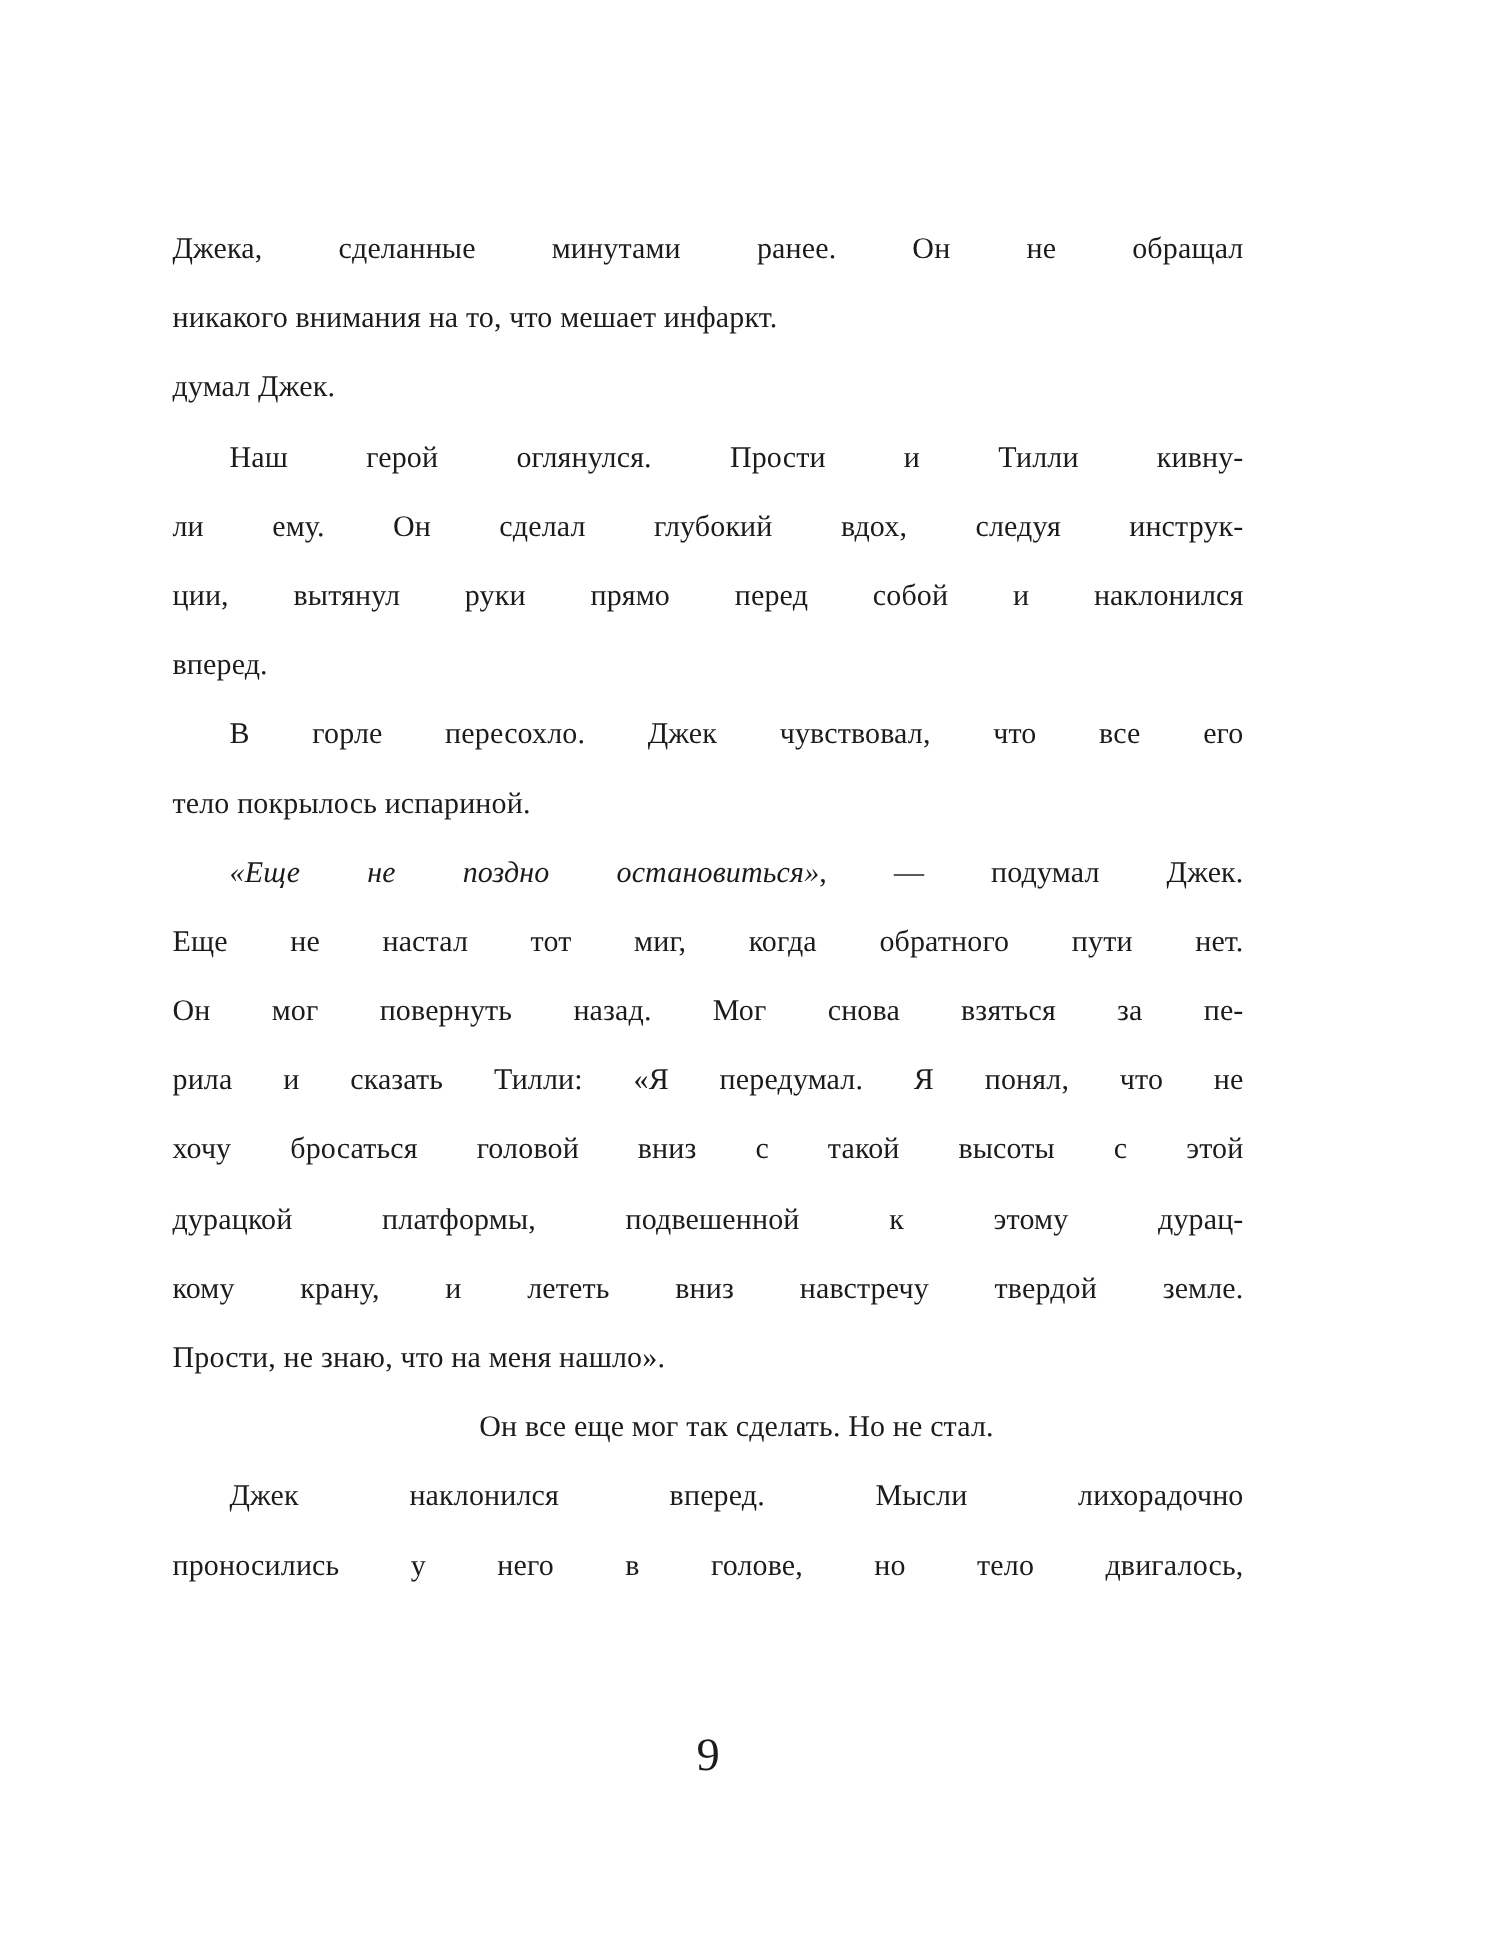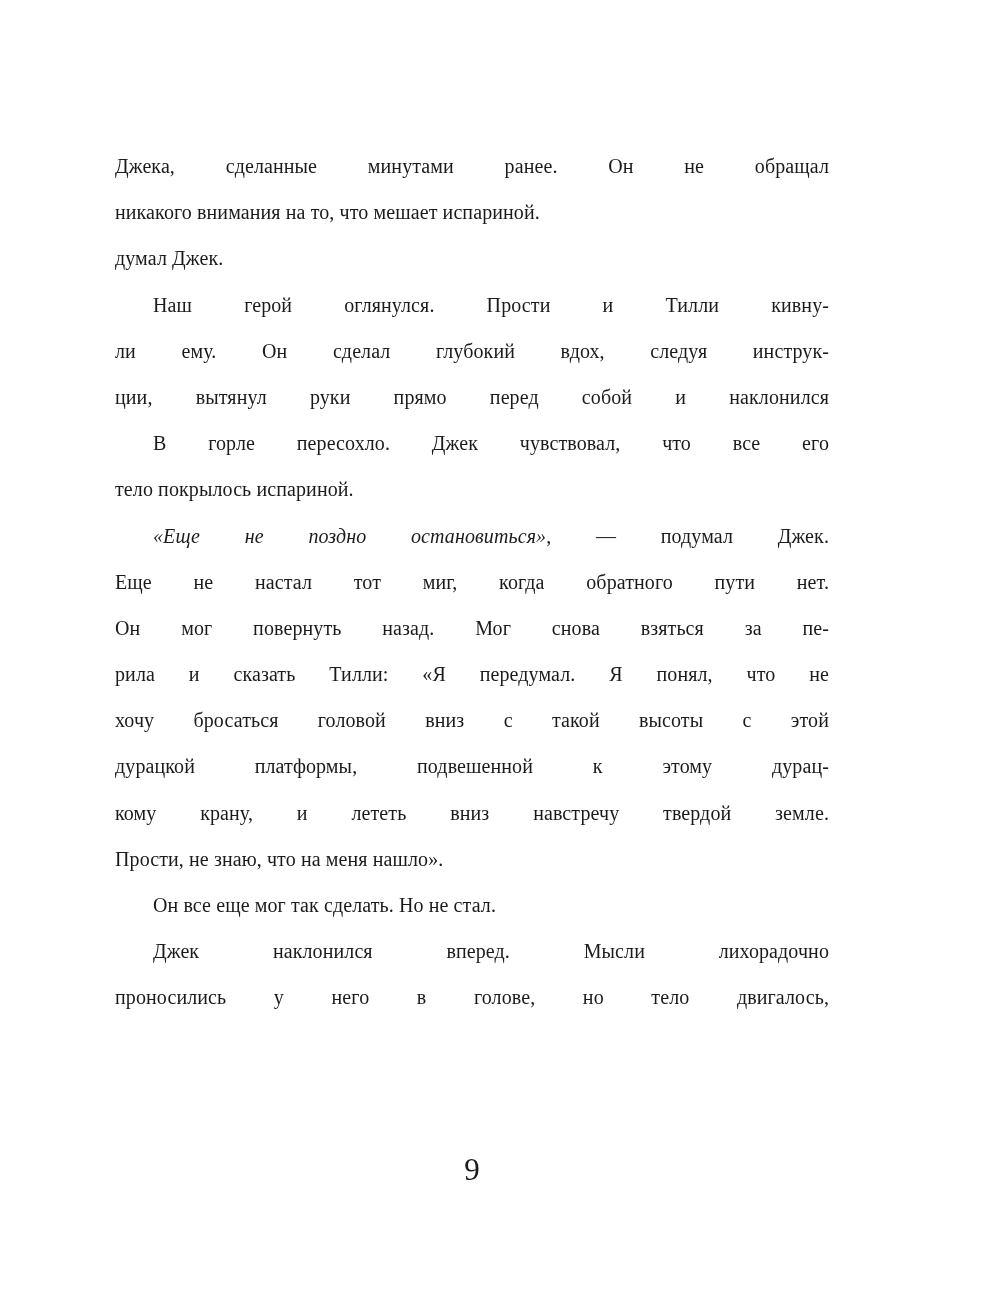--- a/index.html
+++ b/index.html
@@ -32,20 +32,21 @@
     height: 46.2px;
     text-align: left;
     letter-spacing: 0.1px;
   }
   .line.justify {
     text-align: justify;
     text-align-last: justify;
   }
   .line.indent {
     text-indent: 38px;
+    text-align: center;
   }
   .seg.italic {
     font-style: italic;
   }
   .page-number {
     position: absolute;
     left: 115px;
     top: 1150px;
     width: 714px;
     text-align: center;
@@ -54,29 +55,30 @@
     color: #1b1b1b;
   }
 </style>
 </head>
 <body>
 
 <div class="book-page">
   <div class="text-block" id="text-block">
       <div class="para">
         <div class="line justify"><span class="seg">Джека, сделанные минутами ранее. Он не обращал</span></div>
-        <div class="line"><span class="seg">никакого внимания на то, что мешает испариной.</span></div>
+        <div class="line"><span class="seg">никакого внимания на то, что мешает инфаркт.</span></div>
       </div>
       <div class="para">
         <div class="line"><span class="seg">думал Джек.</span></div>
       </div>
       <div class="para">
         <div class="line justify indent"><span class="seg">Наш герой оглянулся. Прости и Тилли кивну-</span></div>
         <div class="line justify"><span class="seg">ли ему. Он сделал глубокий вдох, следуя инструк-</span></div>
         <div class="line justify"><span class="seg">ции, вытянул руки прямо перед собой и наклонился</span></div>
+        <div class="line"><span class="seg">вперед.</span></div>
       </div>
       <div class="para">
         <div class="line justify indent"><span class="seg">В горле пересохло. Джек чувствовал, что все его</span></div>
         <div class="line"><span class="seg">тело покрылось испариной.</span></div>
       </div>
       <div class="para">
         <div class="line justify indent"><span class="seg italic">«Еще не поздно остановиться»</span><span class="seg">, — подумал Джек.</span></div>
         <div class="line justify"><span class="seg">Еще не настал тот миг, когда обратного пути нет.</span></div>
         <div class="line justify"><span class="seg">Он мог повернуть назад. Мог снова взяться за пе-</span></div>
         <div class="line justify"><span class="seg">рила и сказать Тилли: «Я передумал. Я понял, что не</span></div>

